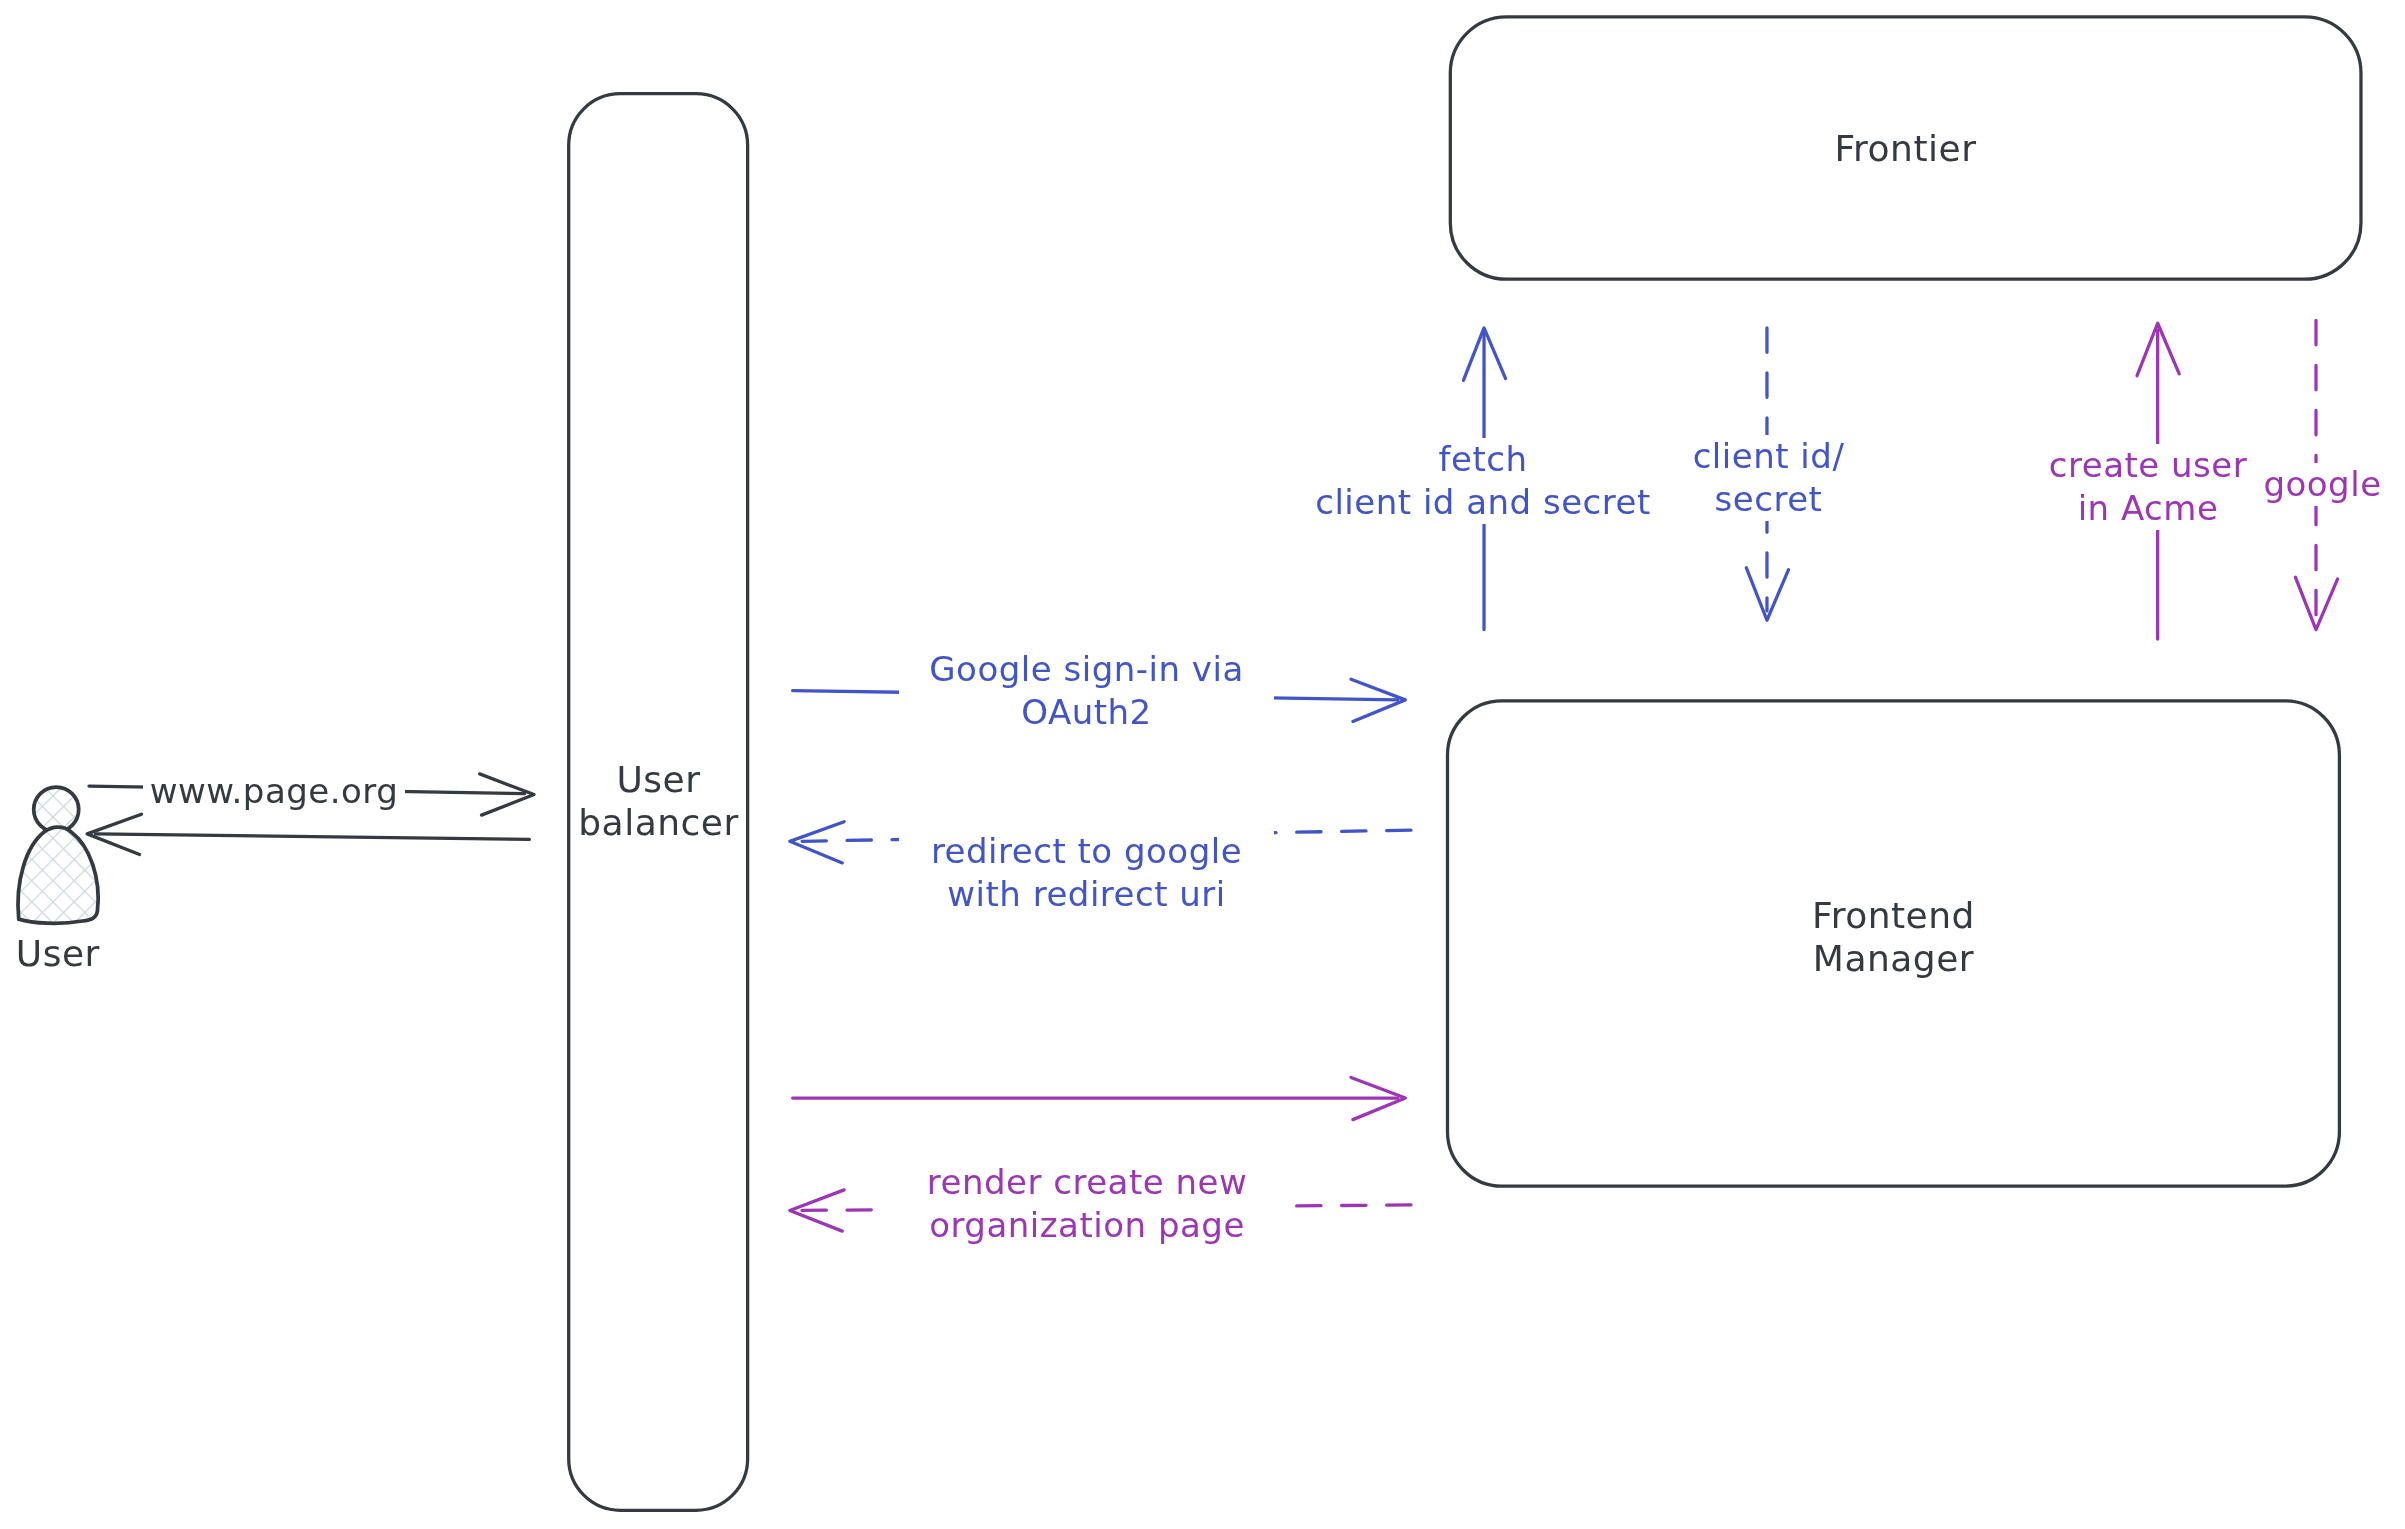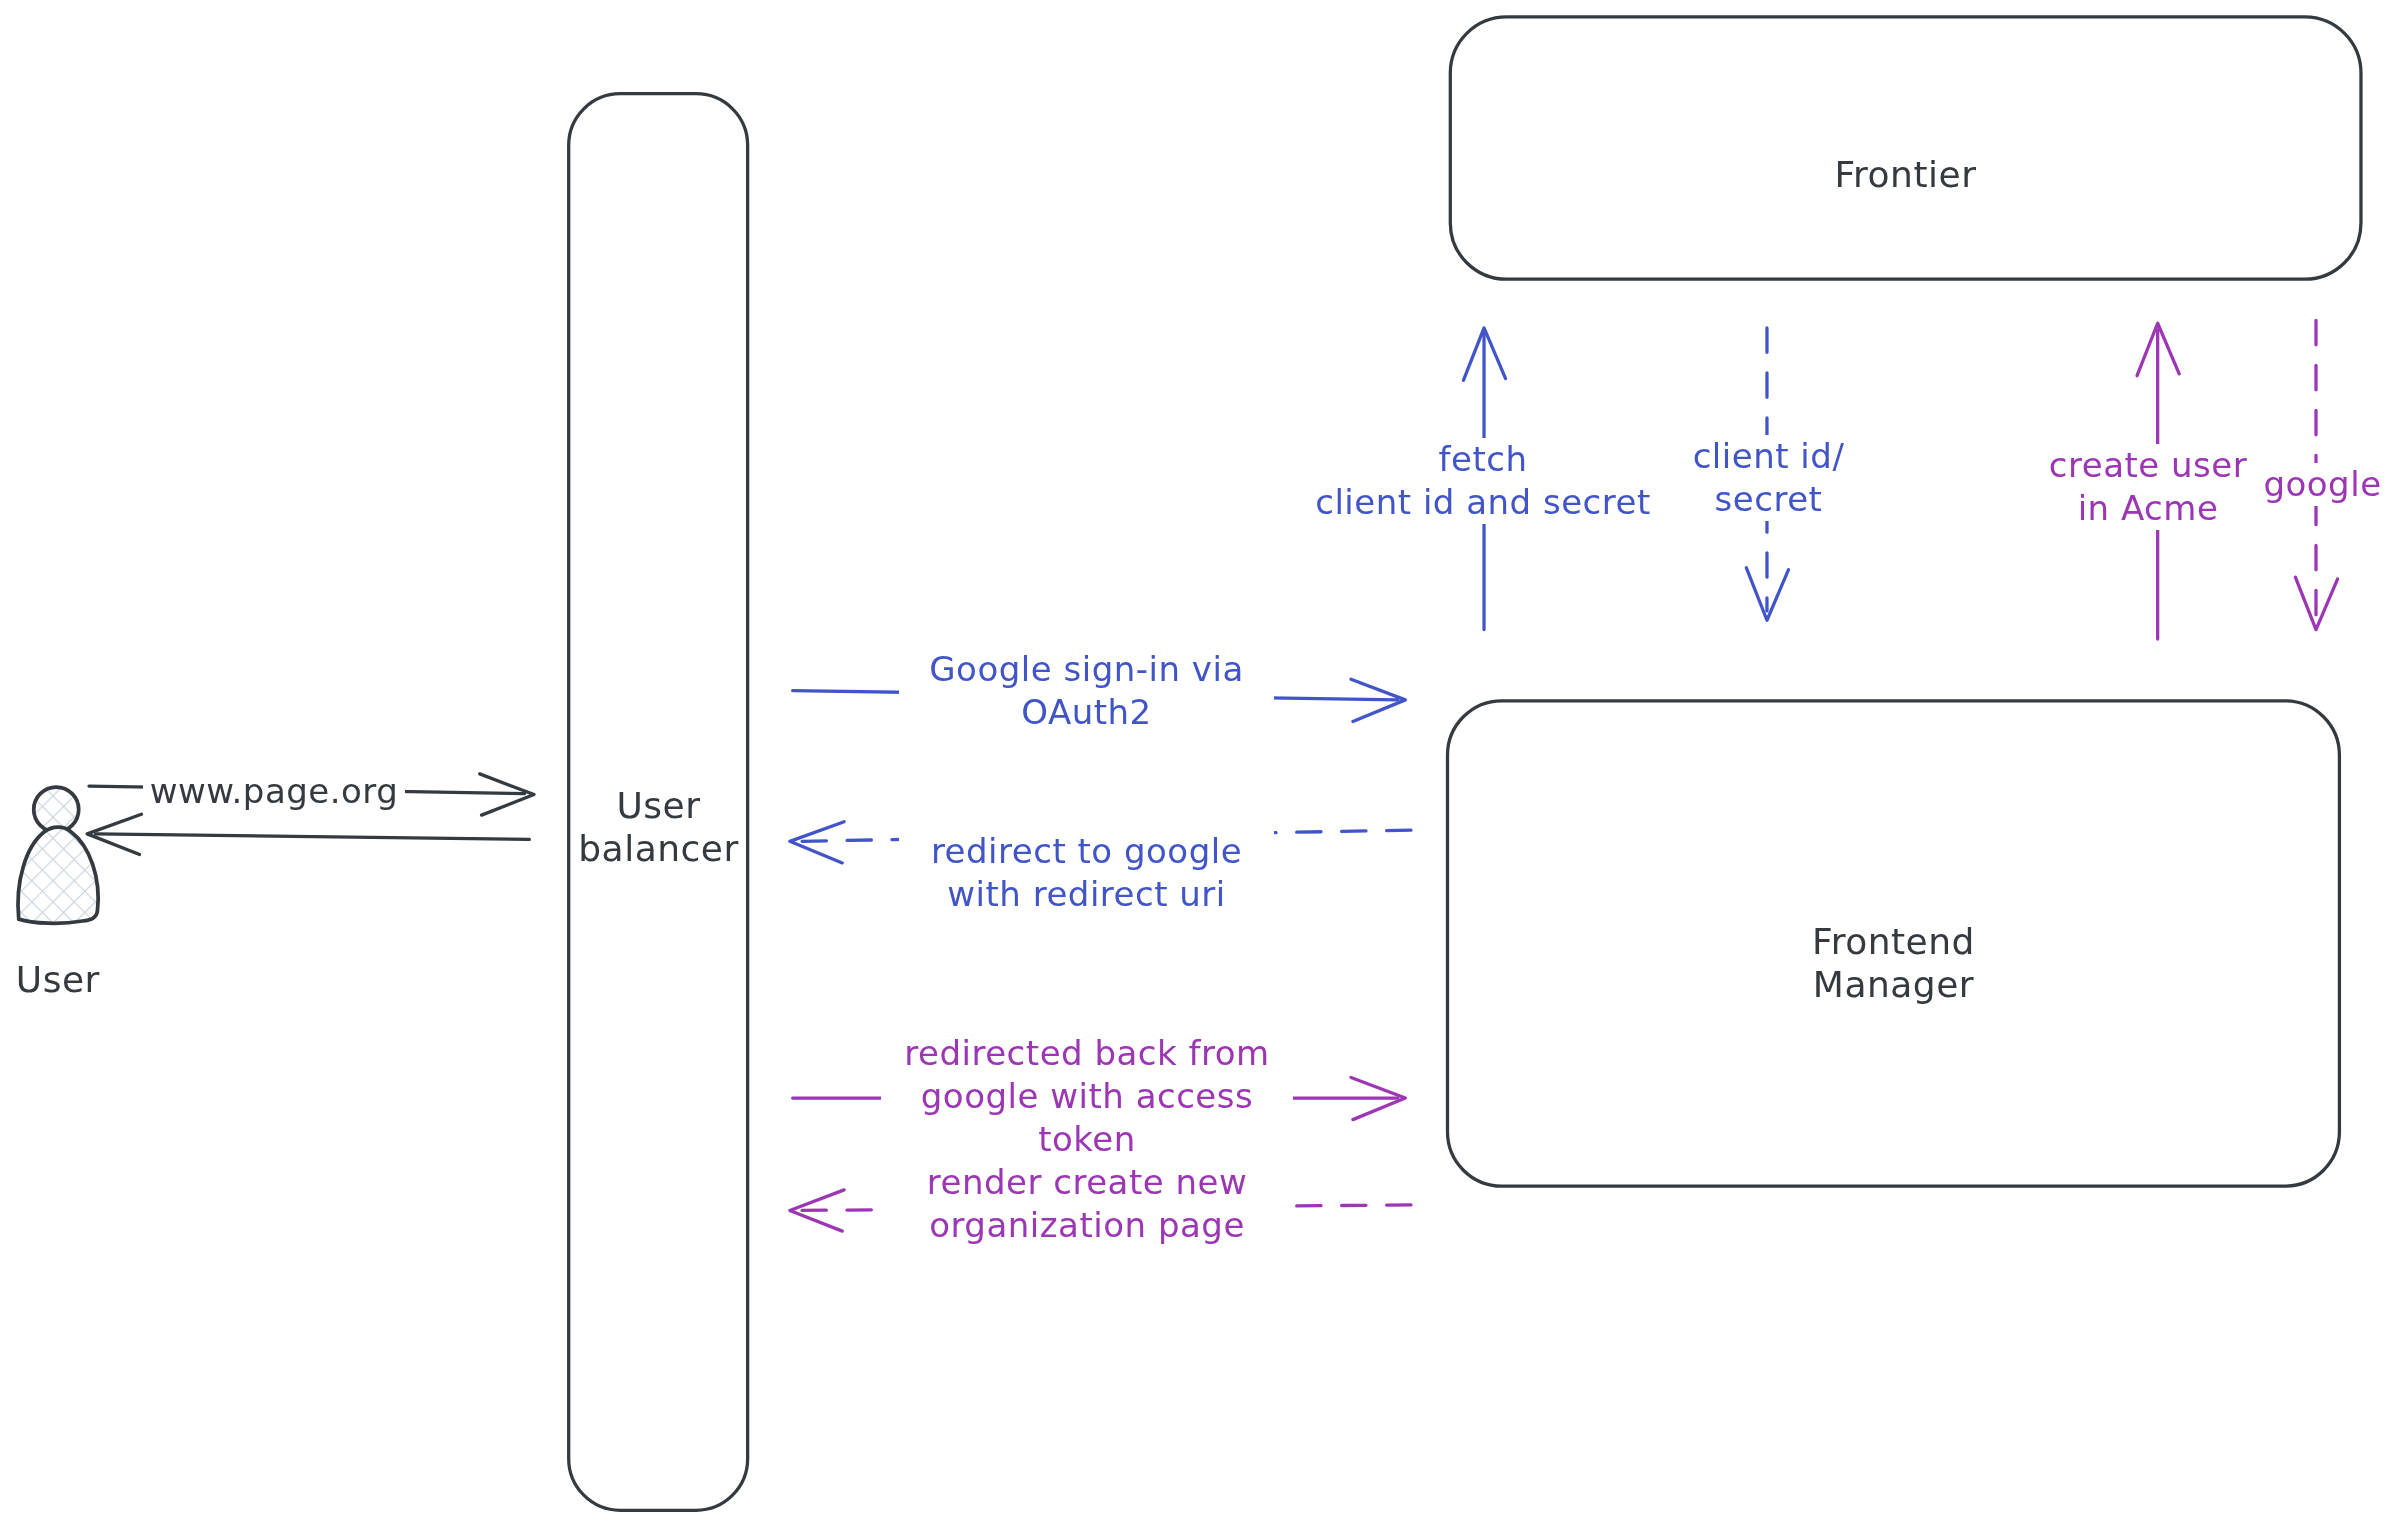--- a/index.html
+++ b/index.html
@@ -23,21 +23,21 @@
     text-align:center;
     font-size:34px;
     line-height:43px;
     white-space:pre-line;
     letter-spacing:0.5px;
     color:var(--stroke);
   }
   .lbl.on-line{background:var(--background);}
   .lbl.blue{color:var(--blue);}
   .lbl.purple{color:var(--purple);}
-  .node-lbl{font-size:36px;margin-top:26px;}
+  .node-lbl{font-size:36px;}
 </style>
 </head>
 <body>
 
 <div class="canvas">
 
   <svg class="shapes" width="2405" height="1530" viewBox="0 0 2567 1633">
     <defs>
       <pattern id="hatch" width="16" height="16" patternUnits="userSpaceOnUse" patternTransform="rotate(45 0 0)">
         <rect width="16" height="16" fill="#ffffff"></rect>
@@ -116,23 +116,20 @@
 balancer</div>
   <div class="lbl node-lbl" style="left:1450px;top:127px;width:911px;">Frontier</div>
   <div class="lbl node-lbl" style="left:1753px;top:894px;width:281px;">Frontend
 Manager</div>
 
   <div class="lbl on-line" style="left:143px;top:770px;width:262px;">www.page.org</div>
   <div class="lbl on-line blue" style="left:899px;top:648px;width:375px;text-align:center;">Google sign-in via
 OAuth2</div>
   <div class="lbl on-line blue" style="left:899px;top:794px;width:375px;margin-top:36px;">redirect to google
 with redirect uri</div>
-  <div class="lbl on-line purple" style="left:881px;top:1032px;width:412px;">redirected back from
-google with access
-token</div>
   <div class="lbl on-line purple" style="left:881px;top:1161px;width:412px;">render create new
 organization page</div>
   <div class="lbl on-line blue" style="left:1298px;top:438px;width:370px;">fetch
 client id and secret</div>
   <div class="lbl on-line blue" style="left:1675px;top:435px;width:187px;">client id/
 secret</div>
   <div class="lbl on-line purple" style="left:2024px;top:444px;width:248px;">create user
 in Acme</div>
   <div class="lbl on-line purple" style="left:2250px;top:463px;width:145px;">google</div>
 

